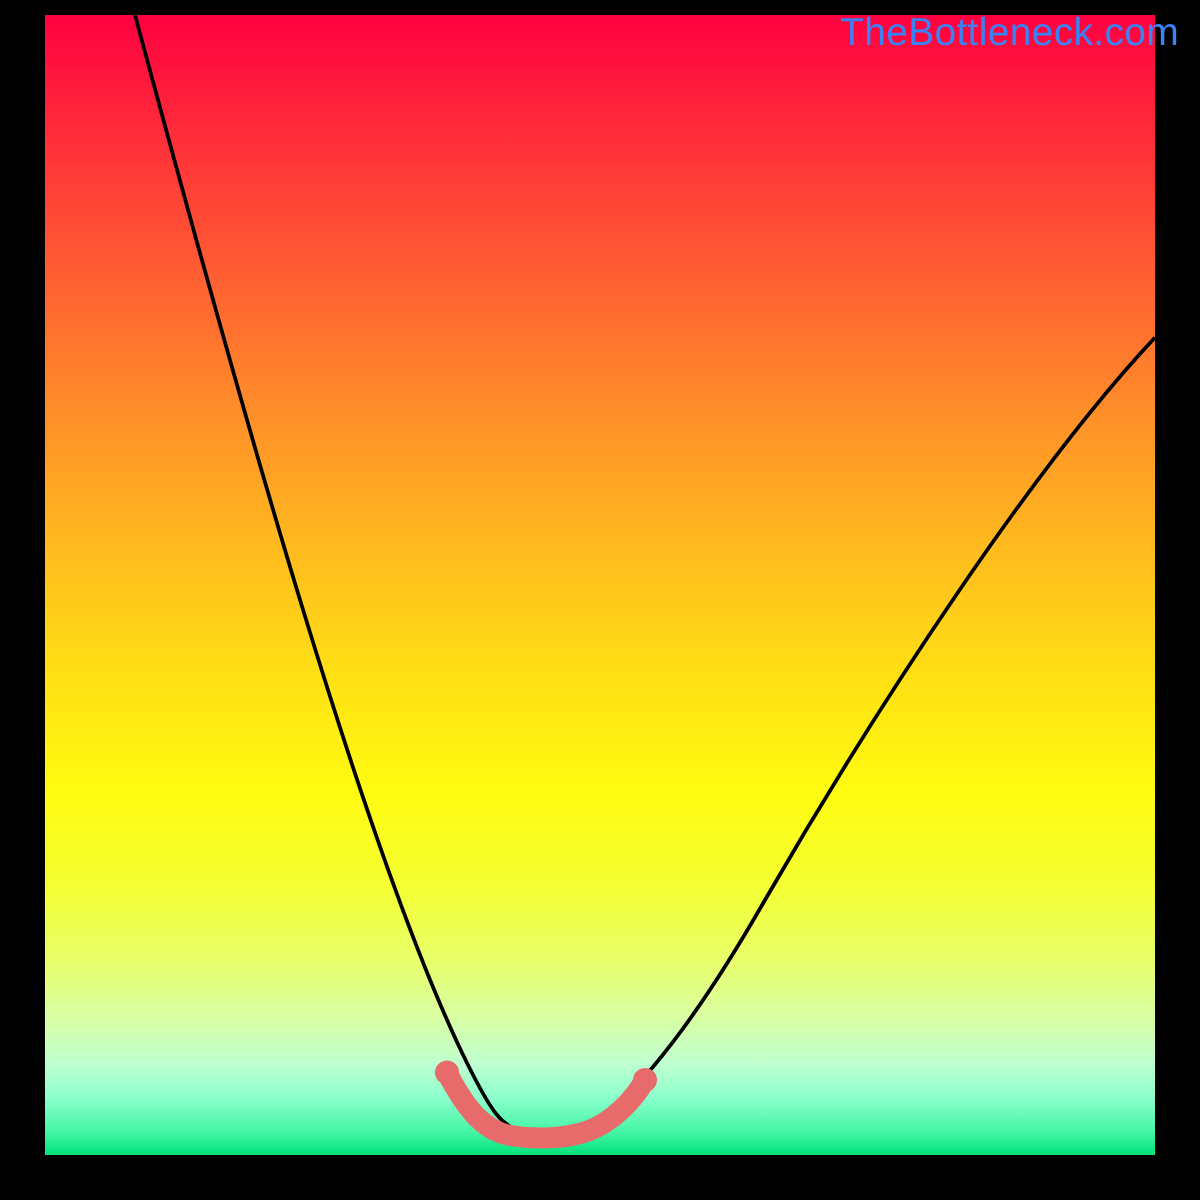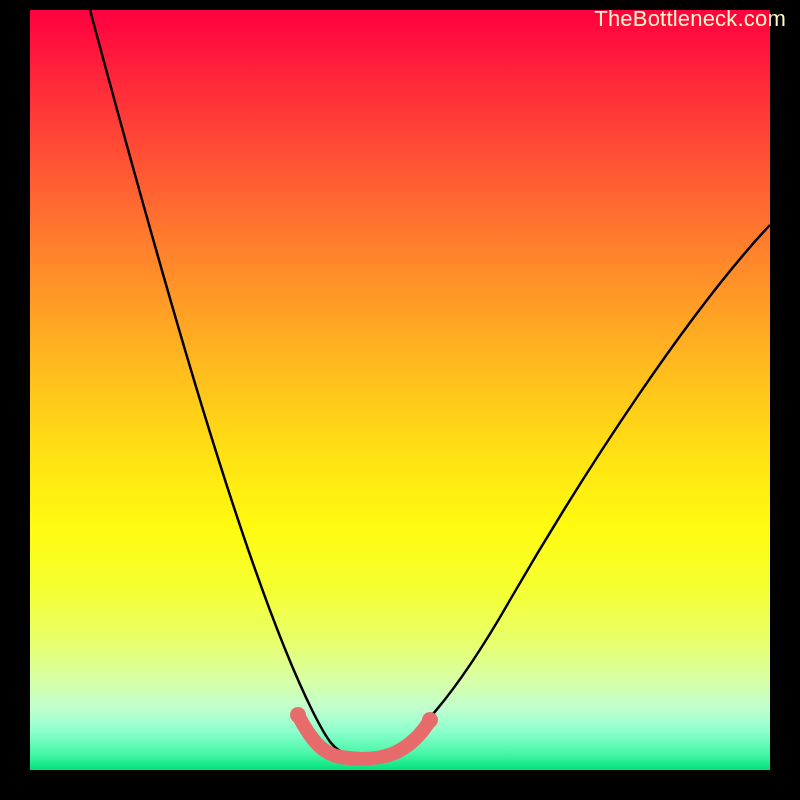--- a/index.html
+++ b/index.html
@@ -38,22 +38,22 @@
     position: absolute;
     left: 0;
     top: 0;
     width: 740px;
     height: 760px;
   }
   .watermark {
     position: absolute;
     top: 6px;
     right: 14px;
-    color: #fef9c3;
-    font-size: 22px;
+    color: #3b82f6;
+    font-size: 26px;
     font-weight: 500;
     letter-spacing: 0.2px;
     user-select: none;
   }
 </style>
 </head>
 <body>
 
 <div class="frame">
   <svg class="plot-svg" viewBox="0 0 740 760" preserveAspectRatio="none">

